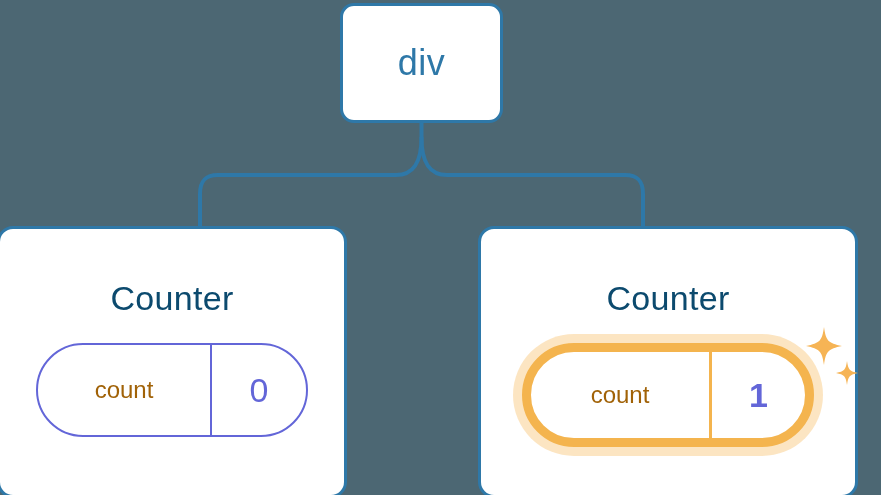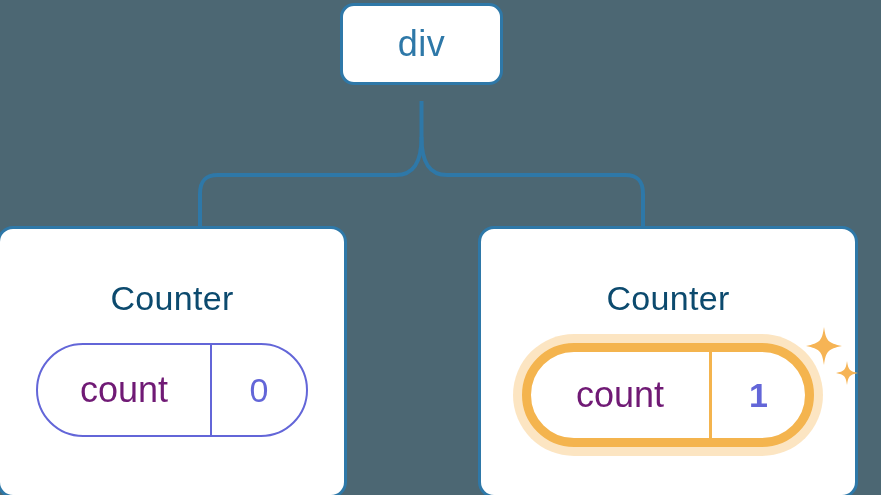--- a/index.html
+++ b/index.html
@@ -28,21 +28,21 @@
     height: 495px;
     pointer-events: none;
   }
 
   
   .root-node {
     position: absolute;
     left: 340px;
     top: 3px;
     width: 163px;
-    height: 82px;
+    height: 120px;
     background: #ffffff;
     border: 3px solid #2e78a8;
     border-radius: 14px;
     box-sizing: border-box;
     display: flex;
     align-items: center;
     justify-content: center;
   }
   .root-label {
     font-size: 36px;
@@ -108,22 +108,22 @@
   }
   .pill-key {
     display: flex;
     align-items: center;
     justify-content: center;
     box-sizing: border-box;
   }
   .pill .pill-key { width: 172px; }
   .pill.highlighted .pill-key { width: 178px; }
   .pill-key-text {
-    font-size: 36px;
-    color: #701a75;
+    font-size: 24px;
+    color: #a16207;
     line-height: 1;
   }
   .pill-val {
     display: flex;
     align-items: center;
     justify-content: center;
     border-left: 2px solid #6366d8;
     box-sizing: border-box;
   }
   .pill.highlighted .pill-val {

